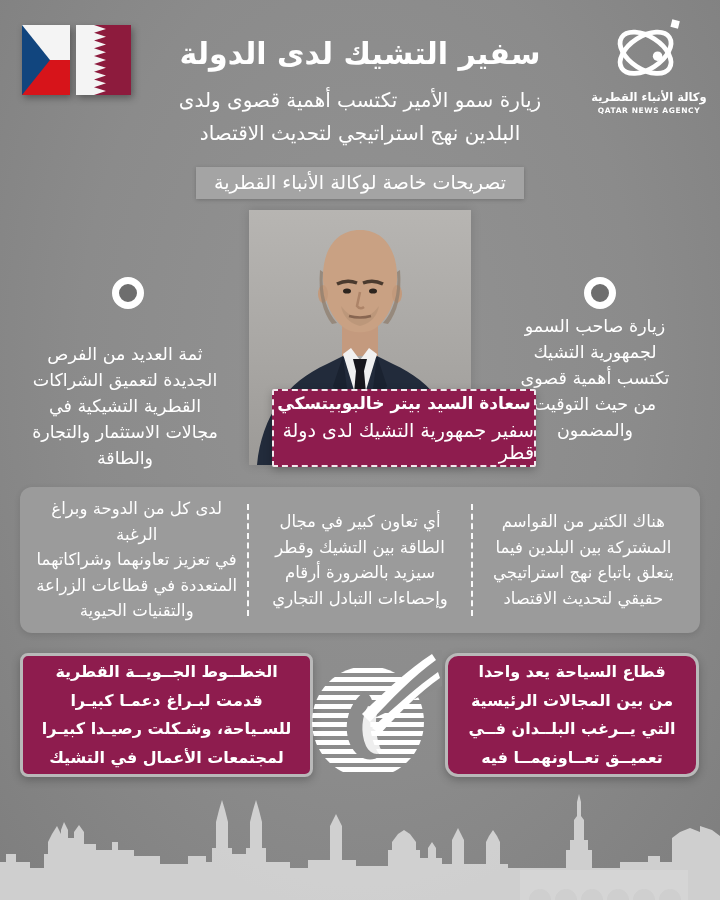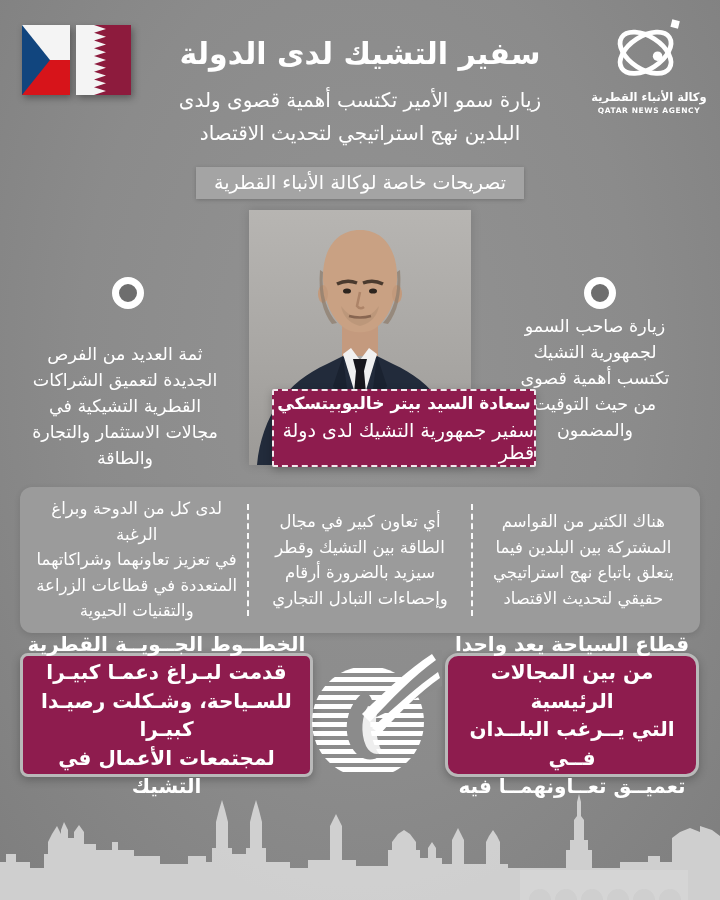--- a/index.html
+++ b/index.html
@@ -65,21 +65,21 @@
     flex:1;color:#fff;font-size:16.5px;line-height:25.5px;text-align:center;
     direction:rtl;white-space:pre-line;padding:0 10px;
   }
   .panel .sep{
     width:0;height:112px;border-left:2px dashed rgba(255,255,255,.95);
   }
   
   .redbox{
     position:absolute;top:653px;background:#8e1c4e;border:3px solid #b9b9b9;border-radius:8px;
     color:#fff;direction:rtl;text-align:center;white-space:pre-line;
-    font-size:20px;font-weight:bold;line-height:28.5px;box-sizing:border-box;
+    font-size:16px;font-weight:bold;line-height:28.5px;box-sizing:border-box;
     display:flex;align-items:center;justify-content:center;
     box-shadow:0 3px 8px rgba(0,0,0,.25);
   }
   .redbox.left{left:20px;width:293px;height:124px;}
   .redbox.right{left:445px;width:254px;height:124px;border-radius:13px;}
   .oryx{position:absolute;left:308px;top:650px;width:134px;height:134px;}
   
   .skyline{position:absolute;left:0;bottom:0;width:720px;height:108px;}
 </style>
 </head>

